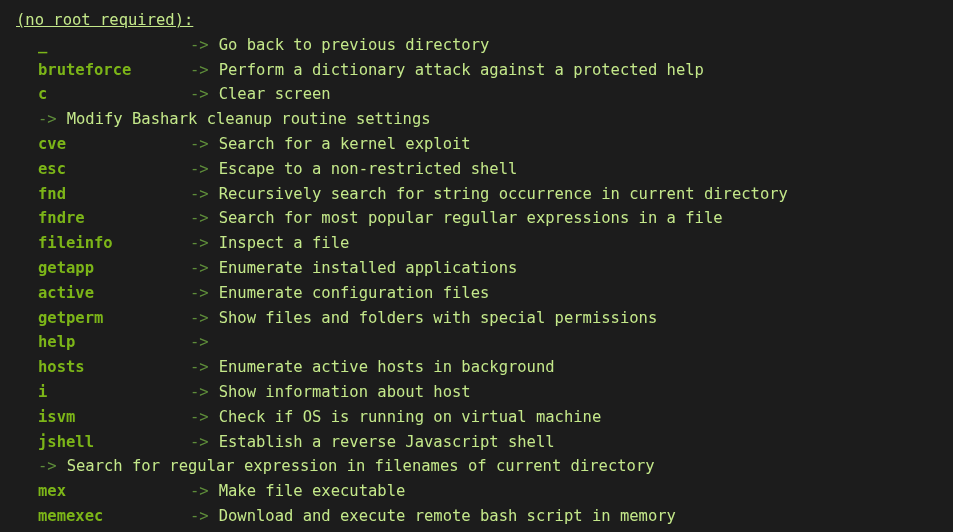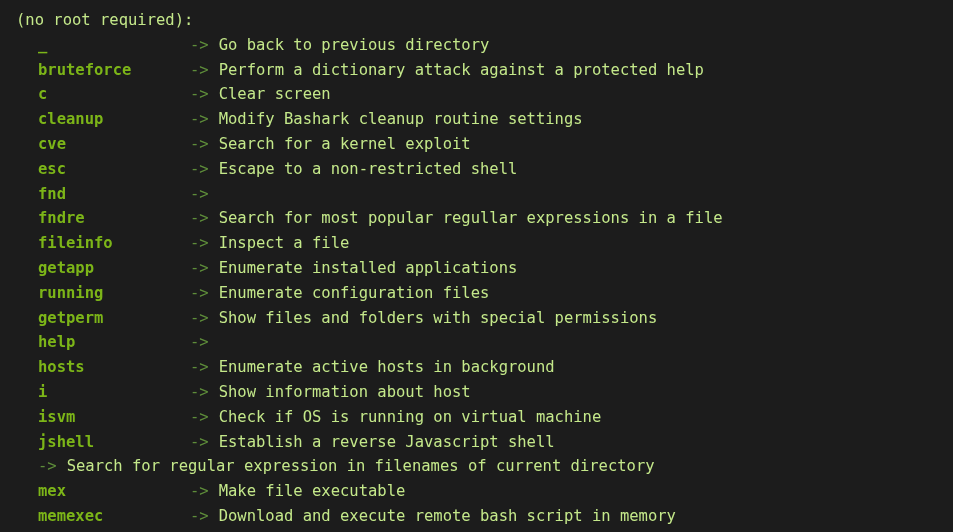--- a/index.html
+++ b/index.html
@@ -14,20 +14,21 @@
       line-height: 1.6;
       padding: 8px 16px;
       color: #c4e88a;
       width: 953px;
       height: 532px;
       overflow: hidden;
     }
     .header {
       color: #c4e88a;
       margin-bottom: 0;
+      text-decoration: underline;
     }
     .command-list {
       padding-left: 22px;
     }
     .command-row {
       display: flex;
       align-items: baseline;
     }
     .command-name {
       color: #7cb518;
@@ -57,55 +58,55 @@
       <span class="command-name">bruteforce</span>
       <span class="arrow">-&gt;</span>
       <span class="description">Perform a dictionary attack against a protected help</span>
     </div>
     <div class="command-row">
       <span class="command-name">c</span>
       <span class="arrow">-&gt;</span>
       <span class="description">Clear screen</span>
     </div>
     <div class="command-row">
-      <span class="command-name">cleanup</span>
       <span class="arrow">-&gt;</span>
       <span class="description">Modify Bashark cleanup routine settings</span>
     </div>
     <div class="command-row">
       <span class="command-name">cve</span>
       <span class="arrow">-&gt;</span>
       <span class="description">Search for a kernel exploit</span>
     </div>
     <div class="command-row">
       <span class="command-name">esc</span>
       <span class="arrow">-&gt;</span>
       <span class="description">Escape to a non-restricted shell</span>
     </div>
     <div class="command-row">
       <span class="command-name">fnd</span>
       <span class="arrow">-&gt;</span>
+      <span class="description">Recursively search for string occurrence in current directory</span>
     </div>
     <div class="command-row">
       <span class="command-name">fndre</span>
       <span class="arrow">-&gt;</span>
       <span class="description">Search for most popular regullar expressions in a file</span>
     </div>
     <div class="command-row">
       <span class="command-name">fileinfo</span>
       <span class="arrow">-&gt;</span>
       <span class="description">Inspect a file</span>
     </div>
     <div class="command-row">
       <span class="command-name">getapp</span>
       <span class="arrow">-&gt;</span>
       <span class="description">Enumerate installed applications</span>
     </div>
     <div class="command-row">
-      <span class="command-name">running</span>
+      <span class="command-name">active</span>
       <span class="arrow">-&gt;</span>
       <span class="description">Enumerate configuration files</span>
     </div>
     <div class="command-row">
       <span class="command-name">getperm</span>
       <span class="arrow">-&gt;</span>
       <span class="description">Show files and folders with special permissions</span>
     </div>
     <div class="command-row">
       <span class="command-name">help</span>

